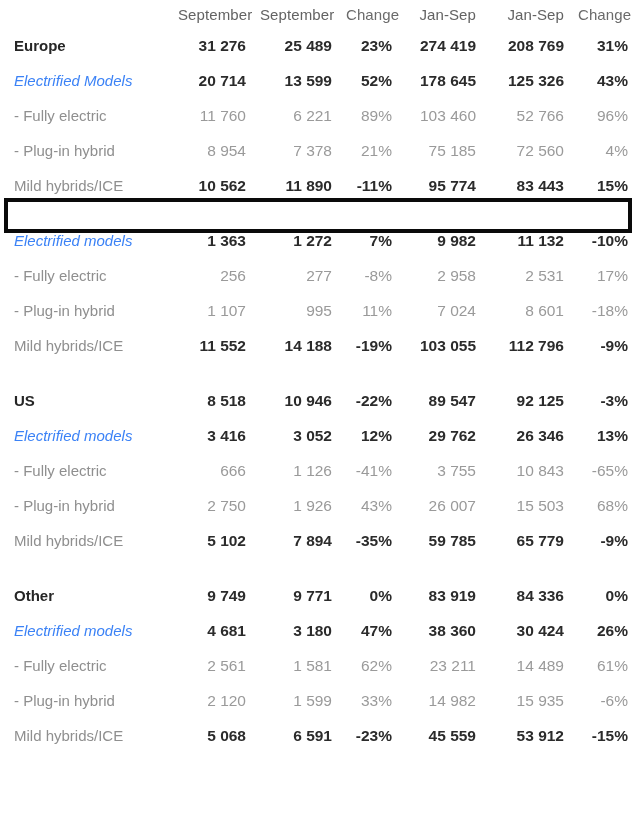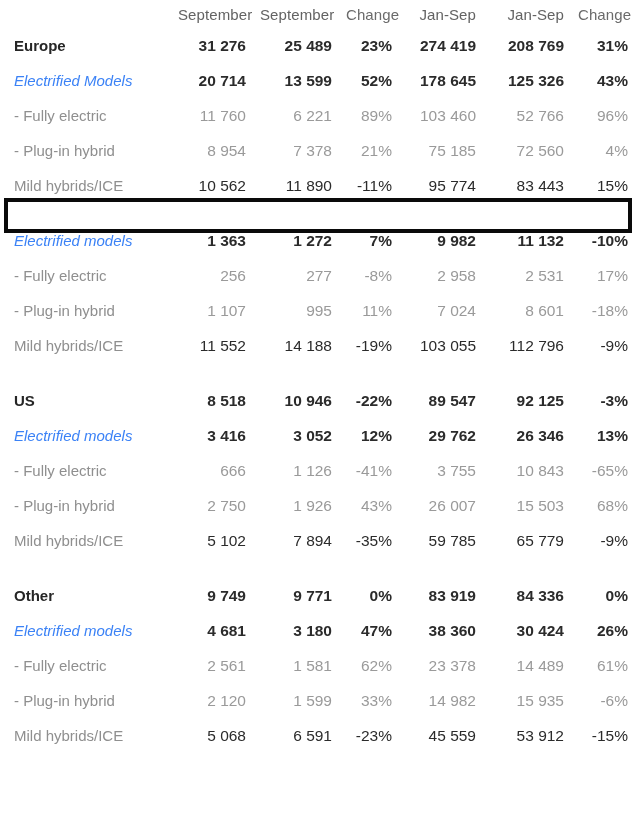--- a/index.html
+++ b/index.html
@@ -101,21 +101,21 @@
     font-style: italic;
   }
 
   .row-sub td {
     color: #9a9a9a;
     font-weight: normal;
   }
   .row-sub td.cell-label { color: #8f8f8f; }
 
   .row-mild td {
-    font-weight: normal;
+    font-weight: bold;
     color: #2b2b2b;
     text-align: right;
   }
   .row-mild td.cell-label {
     font-weight: normal;
     color: #8f8f8f;
   }
 
   .row-europe-head td { font-weight: bold; color: #2b2b2b; }
   .row-europe-head td.cell-label { font-weight: bold; color: #262626; }
@@ -334,21 +334,21 @@
           <td class="cell-change">47%</td>
           <td>38 360</td>
           <td>30 424</td>
           <td class="cell-change">26%</td>
         </tr>
         <tr class="data-row row-sub">
           <td class="cell-label">- Fully electric</td>
           <td>2 561</td>
           <td>1 581</td>
           <td class="cell-change">62%</td>
-          <td>23 378</td>
+          <td>23 211</td>
           <td>14 489</td>
           <td class="cell-change">61%</td>
         </tr>
         <tr class="data-row row-sub">
           <td class="cell-label">- Plug-in hybrid</td>
           <td>2 120</td>
           <td>1 599</td>
           <td class="cell-change">33%</td>
           <td>14 982</td>
           <td>15 935</td>

